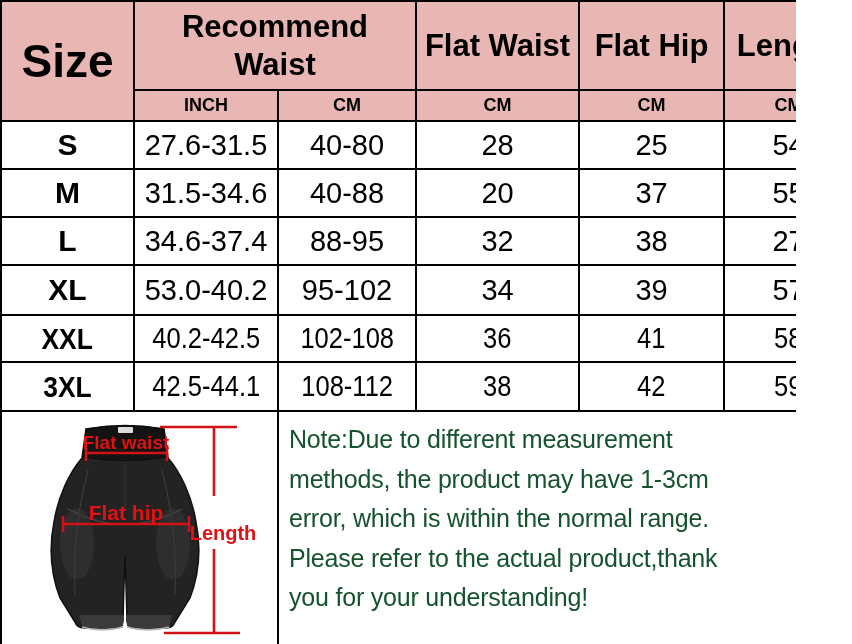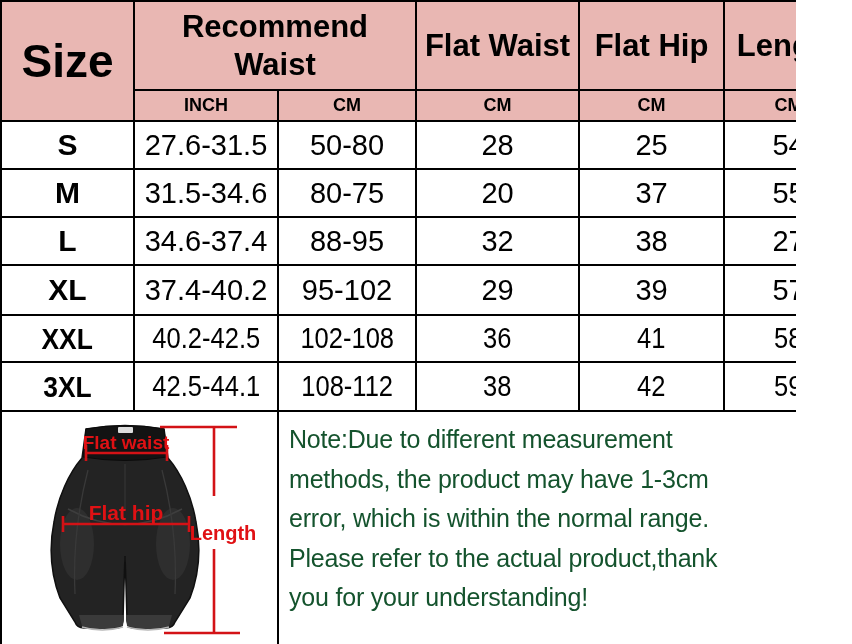--- a/index.html
+++ b/index.html
@@ -60,46 +60,46 @@
       <td class="hdr unit-head">INCH</td>
       <td class="hdr unit-head">CM</td>
       <td class="hdr unit-head">CM</td>
       <td class="hdr unit-head">CM</td>
       <td class="hdr unit-head">CM</td>
     </tr>
 
     <tr style="height:48px">
       <td><span class="size-label">S</span></td>
       <td><span class="val">27.6-31.5</span></td>
-      <td><span class="val">50-80</span></td>
+      <td><span class="val">40-80</span></td>
       <td><span class="val">28</span></td>
       <td><span class="val">25</span></td>
       <td><span class="val">54</span></td>
     </tr>
     <tr style="height:48px">
       <td><span class="size-label">M</span></td>
       <td><span class="val">31.5-34.6</span></td>
-      <td><span class="val">80-75</span></td>
+      <td><span class="val">40-88</span></td>
       <td><span class="val">20</span></td>
       <td><span class="val">37</span></td>
       <td><span class="val">55</span></td>
     </tr>
     <tr style="height:48px">
       <td><span class="size-label">L</span></td>
       <td><span class="val">34.6-37.4</span></td>
       <td><span class="val">88-95</span></td>
       <td><span class="val">32</span></td>
       <td><span class="val">38</span></td>
       <td><span class="val">27</span></td>
     </tr>
     <tr style="height:50px">
       <td><span class="size-label">XL</span></td>
-      <td><span class="val">37.4-40.2</span></td>
+      <td><span class="val">53.0-40.2</span></td>
       <td><span class="val">95-102</span></td>
-      <td><span class="val">29</span></td>
+      <td><span class="val">34</span></td>
       <td><span class="val">39</span></td>
       <td><span class="val">57</span></td>
     </tr>
     <tr style="height:47px" class="cond">
       <td><span class="size-label">XXL</span></td>
       <td><span class="val">40.2-42.5</span></td>
       <td><span class="val">102-108</span></td>
       <td><span class="val">36</span></td>
       <td><span class="val">41</span></td>
       <td><span class="val">58</span></td>

